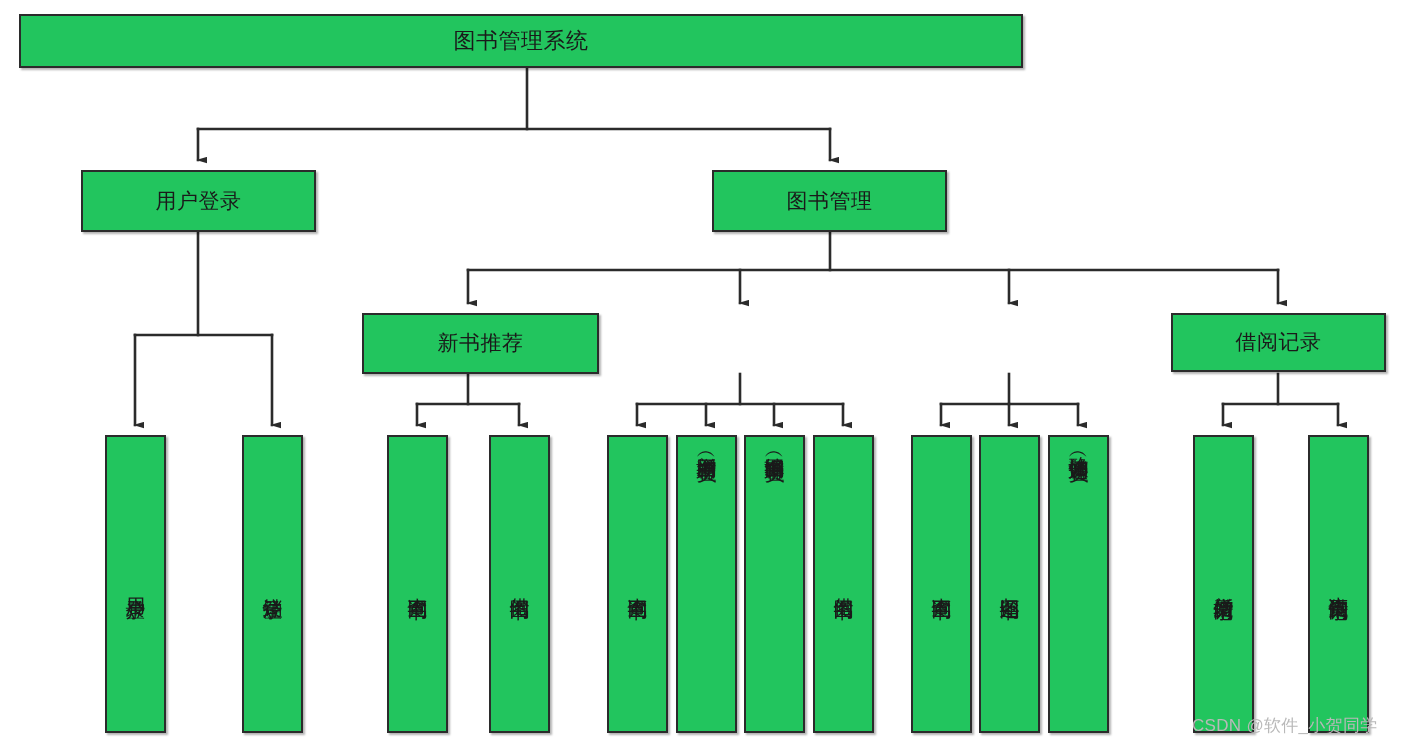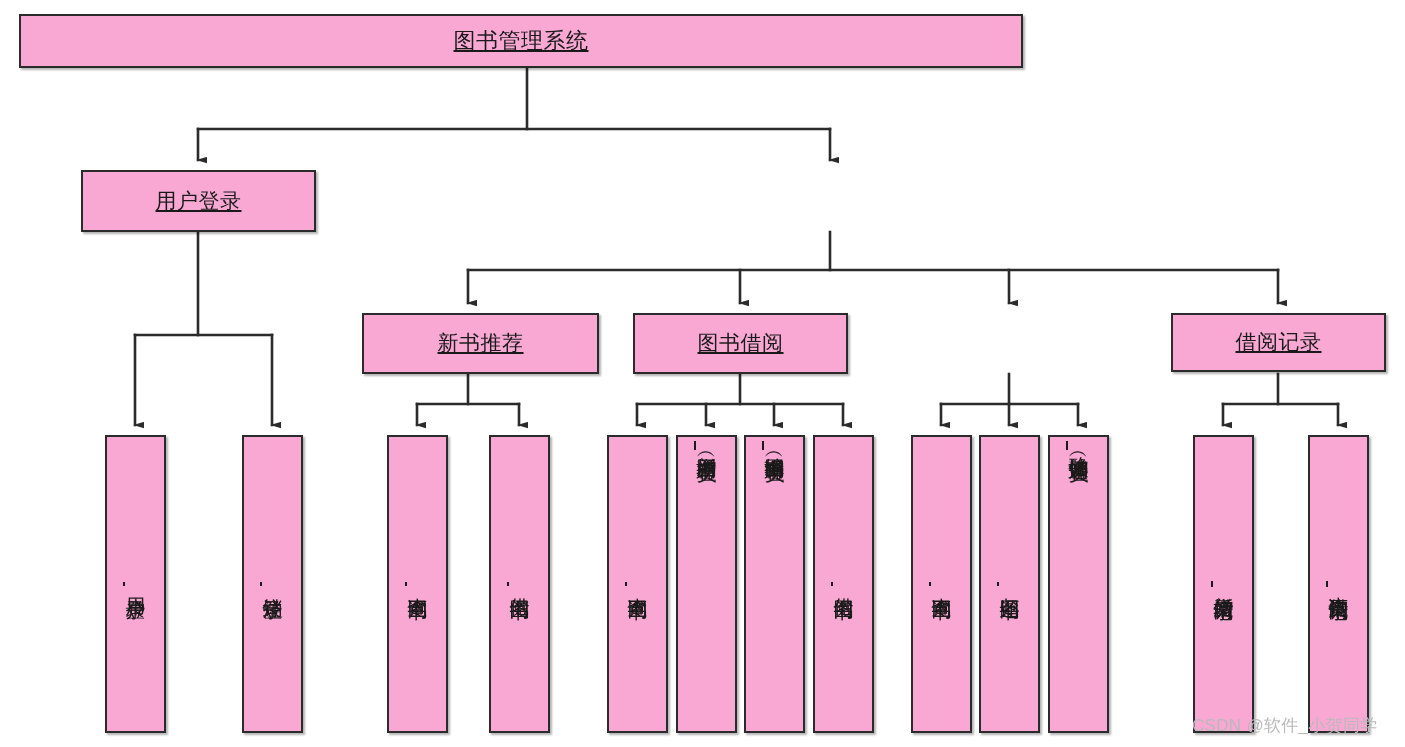--- a/index.html
+++ b/index.html
@@ -28,27 +28,26 @@
     top: 0;
     width: 1405px;
     height: 747px;
     pointer-events: none;
   }
 
   
   .node {
     position: absolute;
     box-sizing: border-box;
-    background: #f9a8d4;
+    background: #22c55e;
     border: 2px solid #2b2b2b;
     box-shadow: 2px 2px 2px rgba(0, 0, 0, 0.30);
     display: flex;
     align-items: center;
     justify-content: center;
-    text-decoration: underline;
   }
 
   .node-label {
     font-size: 21px;
     line-height: 1.15;
     letter-spacing: 0.5px;
     white-space: nowrap;
     color: #1a1a1a;
   }
 
@@ -149,28 +148,28 @@
   </svg>
 
   <div class="node horizontal" id="node-root" style="left:19px; top:14px; width:1004px; height:54px;">
     <span class="node-label">图书管理系统</span>
   </div>
 
   <div class="node horizontal" style="left:81px; top:170px; width:235px; height:62px;">
     <span class="node-label">用户登录</span>
   </div>
 
+  <div class="node horizontal" style="left:712px; top:170px; width:235px; height:62px;">
+    <span class="node-label">图书管理</span>
+  </div>
 
   <div class="node horizontal" style="left:362px; top:313px; width:237px; height:61px;">
     <span class="node-label">新书推荐</span>
   </div>
 
-  <div class="node horizontal" style="left:633px; top:313px; width:215px; height:61px;">
-    <span class="node-label">图书借阅</span>
-  </div>
 
 
   <div class="node horizontal" style="left:1171px; top:313px; width:215px; height:59px;">
     <span class="node-label">借阅记录</span>
   </div>
 
   <div class="node vertical pad-mid" style="left:105px; top:435px; width:61px; height:298px;">
     <span class="node-label">用户登录</span>
   </div>
 

